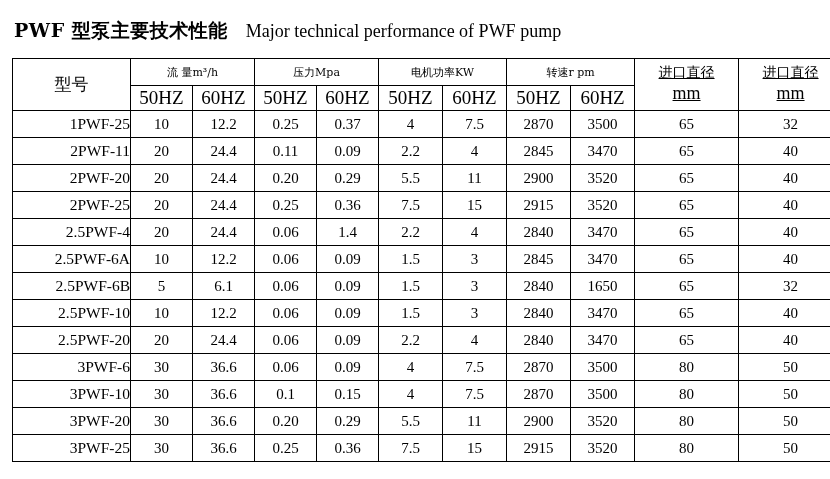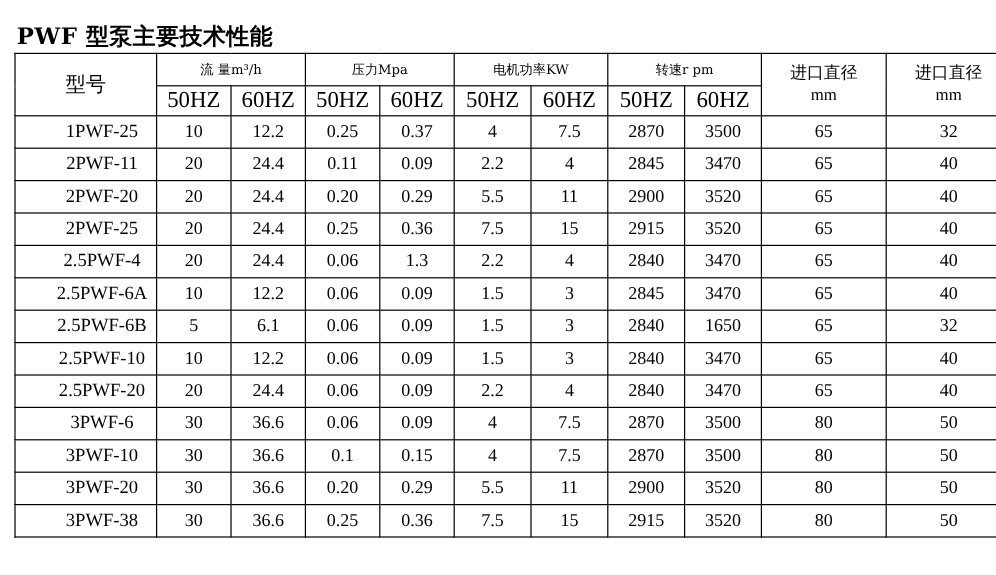--- a/index.html
+++ b/index.html
@@ -19,20 +19,21 @@
     width: 830px;
     height: 479px;
     box-sizing: border-box;
     padding: 18px 12px 0 12px;
   }
   .title-row {
     display: flex;
     align-items: baseline;
     gap: 18px;
     padding-left: 2px;
+    margin-bottom: 14px;
   }
   .title-cn {
     font-family: "DejaVu Serif", "Liberation Serif", serif;
     font-size: 19px;
     font-weight: 700;
     letter-spacing: 0.5px;
     white-space: nowrap;
   }
   .title-en {
     font-family: "Liberation Serif", "DejaVu Serif", serif;
@@ -67,50 +68,52 @@
   .hdr-model {
     font-family: Liberation Serif, serif;
     font-size: 17px;
     font-weight: 700;
   }
   .hdr-port {
     font-family: "DejaVu Serif", "Liberation Serif", serif;
     font-size: 14px;
     font-weight: 700;
     line-height: 1.1;
+    text-decoration: underline;
   }
   .unit-line {
     display: block;
     font-family: "Liberation Serif", "DejaVu Serif", serif;
-    font-size: 14px;
+    font-size: 18px;
     font-weight: 400;
     margin-top: 3px;
   }
   .body-row td {
     height: 26px;
     font-family: "Liberation Serif", "DejaVu Serif", serif;
     font-size: 15px;
   }
   .body-row td.model {
-    text-align: center;
+    text-align: right;
     padding-left: 27px;
     font-size: 15.5px;
   }
   col.c-model { width: 118px; }
   col.c-num   { width: 62px; }
   col.c-num-w { width: 64px; }
   col.c-port  { width: 104px; }
 </style>
 </head>
 <body>
 
 <div class="page">
 
   <div class="title-row">
     <span class="title-cn">PWF 型泵主要技术性能</span>
+    <span class="title-en">Major technical performance of PWF pump</span>
   </div>
 
   <table class="spec">
     <colgroup>
       <col class="c-model">
         <col class="c-num">
         <col class="c-num">
         <col class="c-num">
         <col class="c-num">
       <col class="c-num-w">
@@ -198,21 +201,21 @@
           <td>2915</td>
           <td>3520</td>
           <td>65</td>
           <td>40</td>
         </tr>
         <tr class="body-row">
           <td class="model">2.5PWF-4</td>
           <td>20</td>
           <td>24.4</td>
           <td>0.06</td>
-          <td>1.3</td>
+          <td>1.4</td>
           <td>2.2</td>
           <td>4</td>
           <td>2840</td>
           <td>3470</td>
           <td>65</td>
           <td>40</td>
         </tr>
         <tr class="body-row">
           <td class="model">2.5PWF-6A</td>
           <td>10</td>
@@ -298,21 +301,21 @@
           <td>0.20</td>
           <td>0.29</td>
           <td>5.5</td>
           <td>11</td>
           <td>2900</td>
           <td>3520</td>
           <td>80</td>
           <td>50</td>
         </tr>
         <tr class="body-row">
-          <td class="model">3PWF-38</td>
+          <td class="model">3PWF-25</td>
           <td>30</td>
           <td>36.6</td>
           <td>0.25</td>
           <td>0.36</td>
           <td>7.5</td>
           <td>15</td>
           <td>2915</td>
           <td>3520</td>
           <td>80</td>
           <td>50</td>

